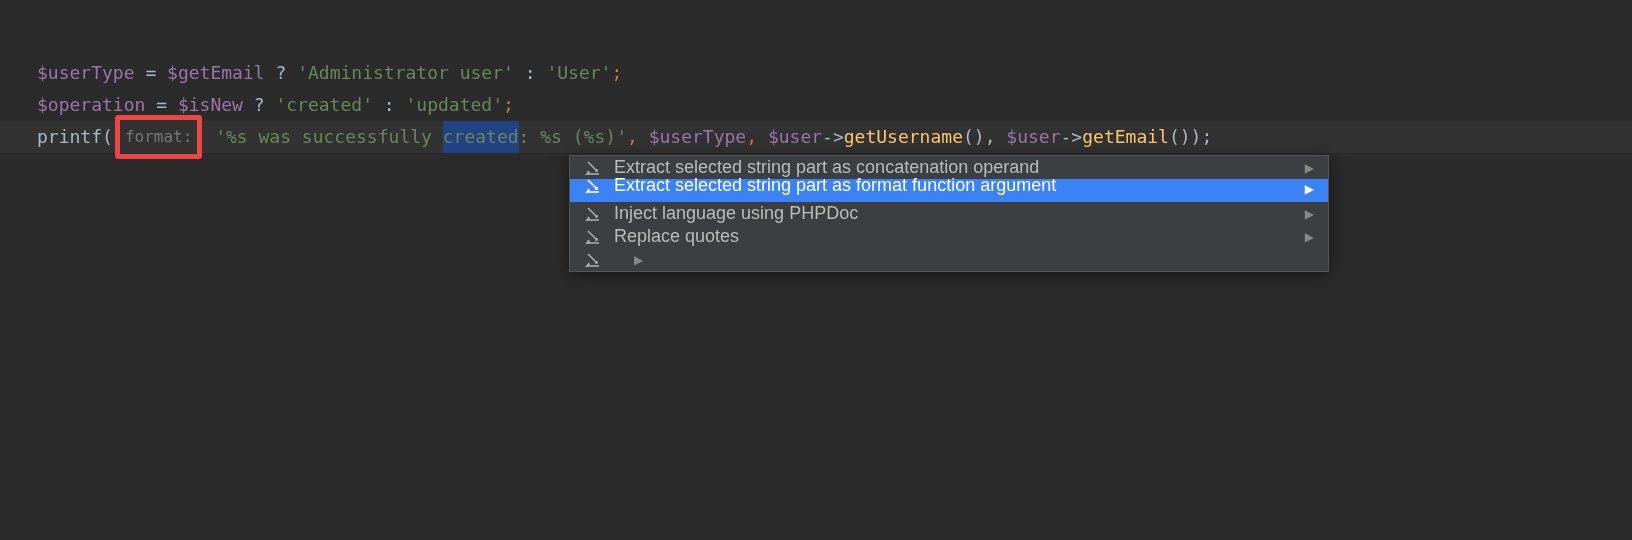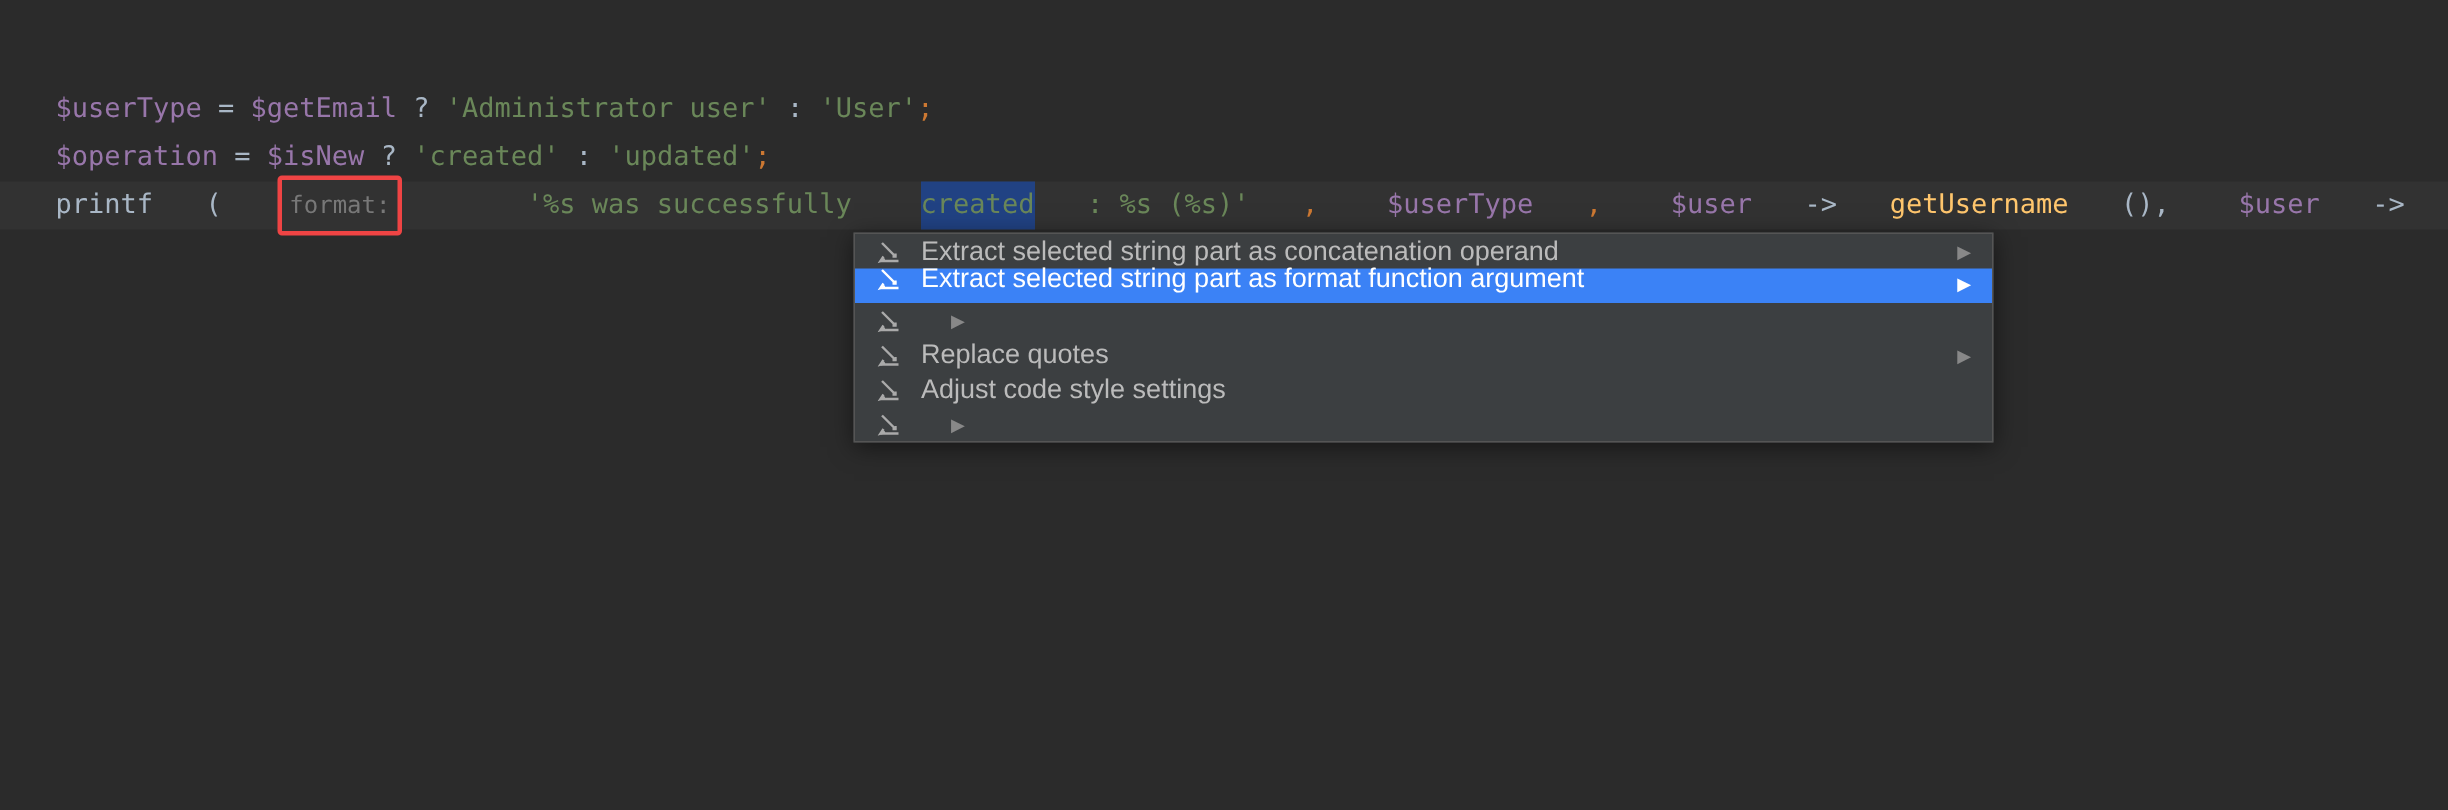--- a/index.html
+++ b/index.html
@@ -19,33 +19,32 @@
     .code-line {
       padding-left: 37px;
       white-space: pre;
       height: 32px;
       display: flex;
       align-items: center;
     }
     .code-line.highlighted-line {
       background: #323232;
       padding-left: 37px;
-      gap: 35px;
     }
     .var { color: #9876aa; }
     .str { color: #6a8759; }
     .kw { color: #cc7832; }
     .fn { color: #a9b7c6; }
     .method { color: #ffc66d; }
     .plain { color: #a9b7c6; }
     .hint-box {
       color: #787878;
       font-size: 16px;
       padding: 1px 5px;
-      border: 3px solid #ef4444;
+      border: 5px solid #ef4444;
       border-radius: 3px;
       margin: 0 2px;
       background: #323232;
     }
     .selected-text {
       background: #214283;
       color: #6a8759;
       padding: 0;
     }
     .popup {
@@ -134,20 +133,21 @@
     </div>
     <div class="popup-item">
       <span class="popup-icon">
         <svg width="18" height="18" viewBox="0 0 18 18">
     <path d="M3 3 L12 12" stroke="#aaaaaa" stroke-width="1.6"></path>
     <path d="M12 10 L12 12 L10 12" stroke="#aaaaaa" stroke-width="1.6" fill="none"></path>
     <path d="M2 15 L14 15" stroke="#aaaaaa" stroke-width="1.6"></path>
     <path d="M4 12 L2 15 L5 14" stroke="#aaaaaa" stroke-width="1.6" fill="none"></path>
   </svg>
       </span>
+      <span class="popup-label">Inject language using PHPDoc</span>
       <span class="submenu-arrow">▶</span>
     </div>
     <div class="popup-item">
       <span class="popup-icon">
         <svg width="18" height="18" viewBox="0 0 18 18">
     <path d="M3 3 L12 12" stroke="#aaaaaa" stroke-width="1.6"></path>
     <path d="M12 10 L12 12 L10 12" stroke="#aaaaaa" stroke-width="1.6" fill="none"></path>
     <path d="M2 15 L14 15" stroke="#aaaaaa" stroke-width="1.6"></path>
     <path d="M4 12 L2 15 L5 14" stroke="#aaaaaa" stroke-width="1.6" fill="none"></path>
   </svg>
@@ -157,26 +157,15 @@
     </div>
     <div class="popup-item">
       <span class="popup-icon">
         <svg width="18" height="18" viewBox="0 0 18 18">
     <path d="M3 3 L12 12" stroke="#aaaaaa" stroke-width="1.6"></path>
     <path d="M12 10 L12 12 L10 12" stroke="#aaaaaa" stroke-width="1.6" fill="none"></path>
     <path d="M2 15 L14 15" stroke="#aaaaaa" stroke-width="1.6"></path>
     <path d="M4 12 L2 15 L5 14" stroke="#aaaaaa" stroke-width="1.6" fill="none"></path>
   </svg>
       </span>
-      <span class="popup-label">Adjust code style settings</span>
-    </div>
-    <div class="popup-item">
-      <span class="popup-icon">
-        <svg width="18" height="18" viewBox="0 0 18 18">
-    <path d="M3 3 L12 12" stroke="#aaaaaa" stroke-width="1.6"></path>
-    <path d="M12 10 L12 12 L10 12" stroke="#aaaaaa" stroke-width="1.6" fill="none"></path>
-    <path d="M2 15 L14 15" stroke="#aaaaaa" stroke-width="1.6"></path>
-    <path d="M4 12 L2 15 L5 14" stroke="#aaaaaa" stroke-width="1.6" fill="none"></path>
-  </svg>
-      </span>
       <span class="submenu-arrow">▶</span>
     </div>
   </div>
 
 </body></html>

